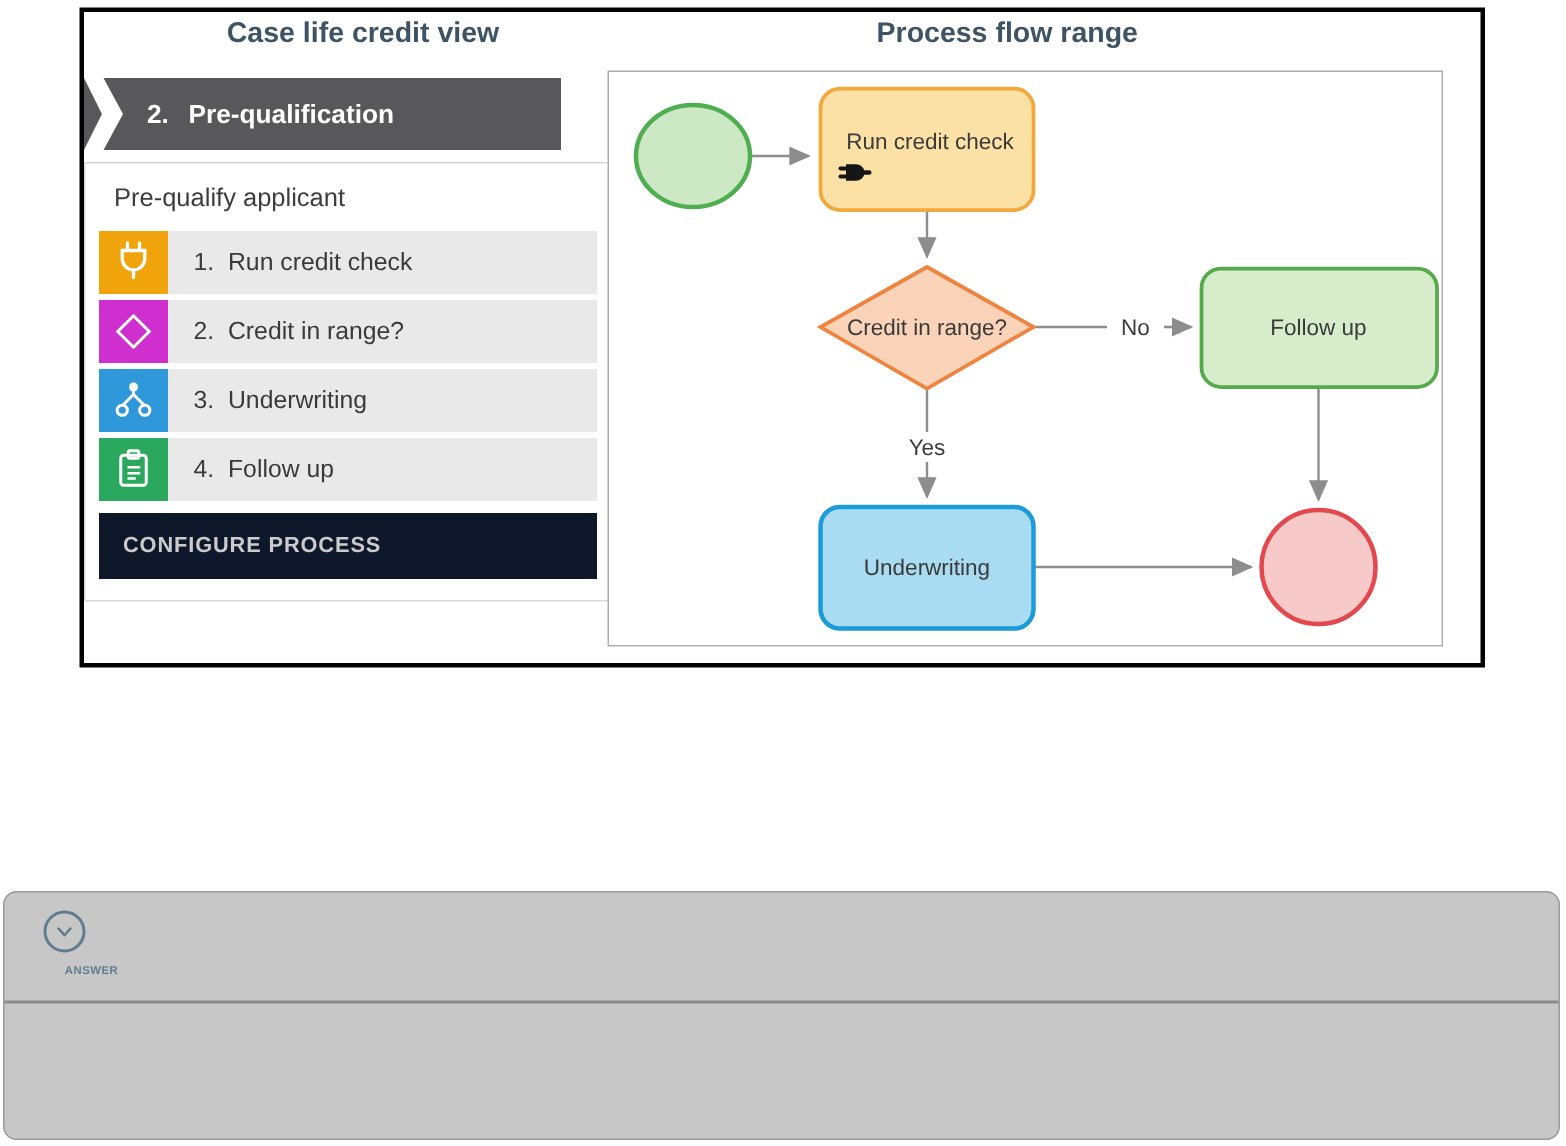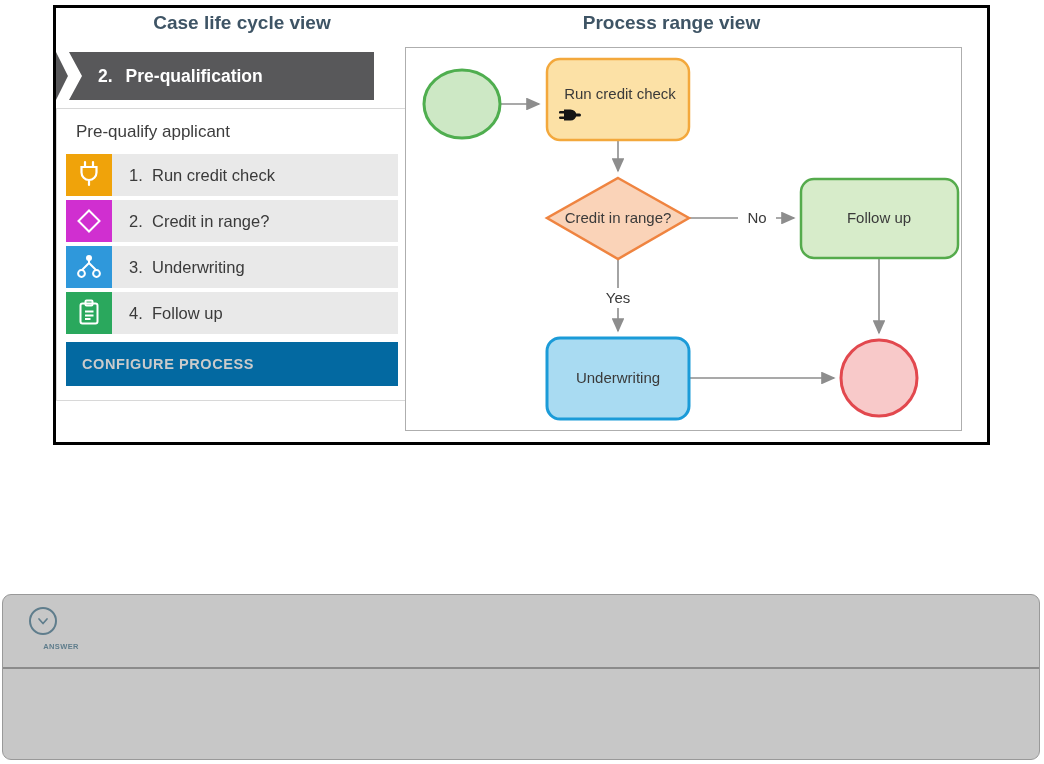--- a/index.html
+++ b/index.html
@@ -24,21 +24,21 @@
 
   
   .case-panel{position:absolute;left:0;top:100px;width:352px;height:293px;background:#fff;
               border:1px solid #d8d8d8;box-sizing:border-box;padding:8px 9px;}
   .process-name{font-size:17px;color:#3d3d3d;margin:5px 0 12px 10px;}
   .step-row{display:flex;align-items:center;height:42px;margin-bottom:4px;background:#e9e9e9;}
   .step-icon{width:46px;height:42px;flex:0 0 46px;}
   .step-icon svg{display:block;}
   .step-num{margin-left:17px;width:23px;font-size:16.5px;color:#3a3a3a;}
   .step-label{font-size:16.5px;color:#3a3a3a;}
-  .configure-btn{margin-top:8px;height:44px;line-height:44px;background:#0369a1;color:#cbcbcb;
+  .configure-btn{margin-top:8px;height:44px;line-height:44px;background:#0f172a;color:#cbcbcb;
                  font-weight:bold;font-size:14.5px;letter-spacing:.6px;padding-left:16px;}
 
   
   .flow-box{position:absolute;left:349px;top:39px;width:557px;height:384px;
             border:1px solid #aeaeae;box-sizing:border-box;background:#fff;}
   .flow-box svg{display:block;}
   .flow-text{font-size:15px;fill:#3a3a3a;}
   .edge{stroke:#8d8d8d;stroke-width:1.6;fill:none;}
 
   
@@ -50,22 +50,22 @@
               justify-content:center;cursor:pointer;background:transparent;}
   .answer-label{position:absolute;left:30px;top:47px;width:56px;text-align:center;
                 font-size:7.5px;color:#5f7d8c;letter-spacing:.4px;font-weight:bold;}
   .answer-body{height:90px;}
 </style>
 </head>
 <body>
 
 <div class="figure">
 
-  <div class="panel-title title-left">Case life cycle view</div>
-  <div class="panel-title title-right">Process range view</div>
+  <div class="panel-title title-left">Case life credit view</div>
+  <div class="panel-title title-right">Process flow range</div>
 
   <div class="stage-bar">
     <span class="stage-chevron"></span>
     <span class="stage-num">2.</span>
     <span class="stage-label">Pre-qualification</span>
   </div>
 
   <div class="case-panel">
     <div class="process-name">Pre-qualify applicant</div>
 

